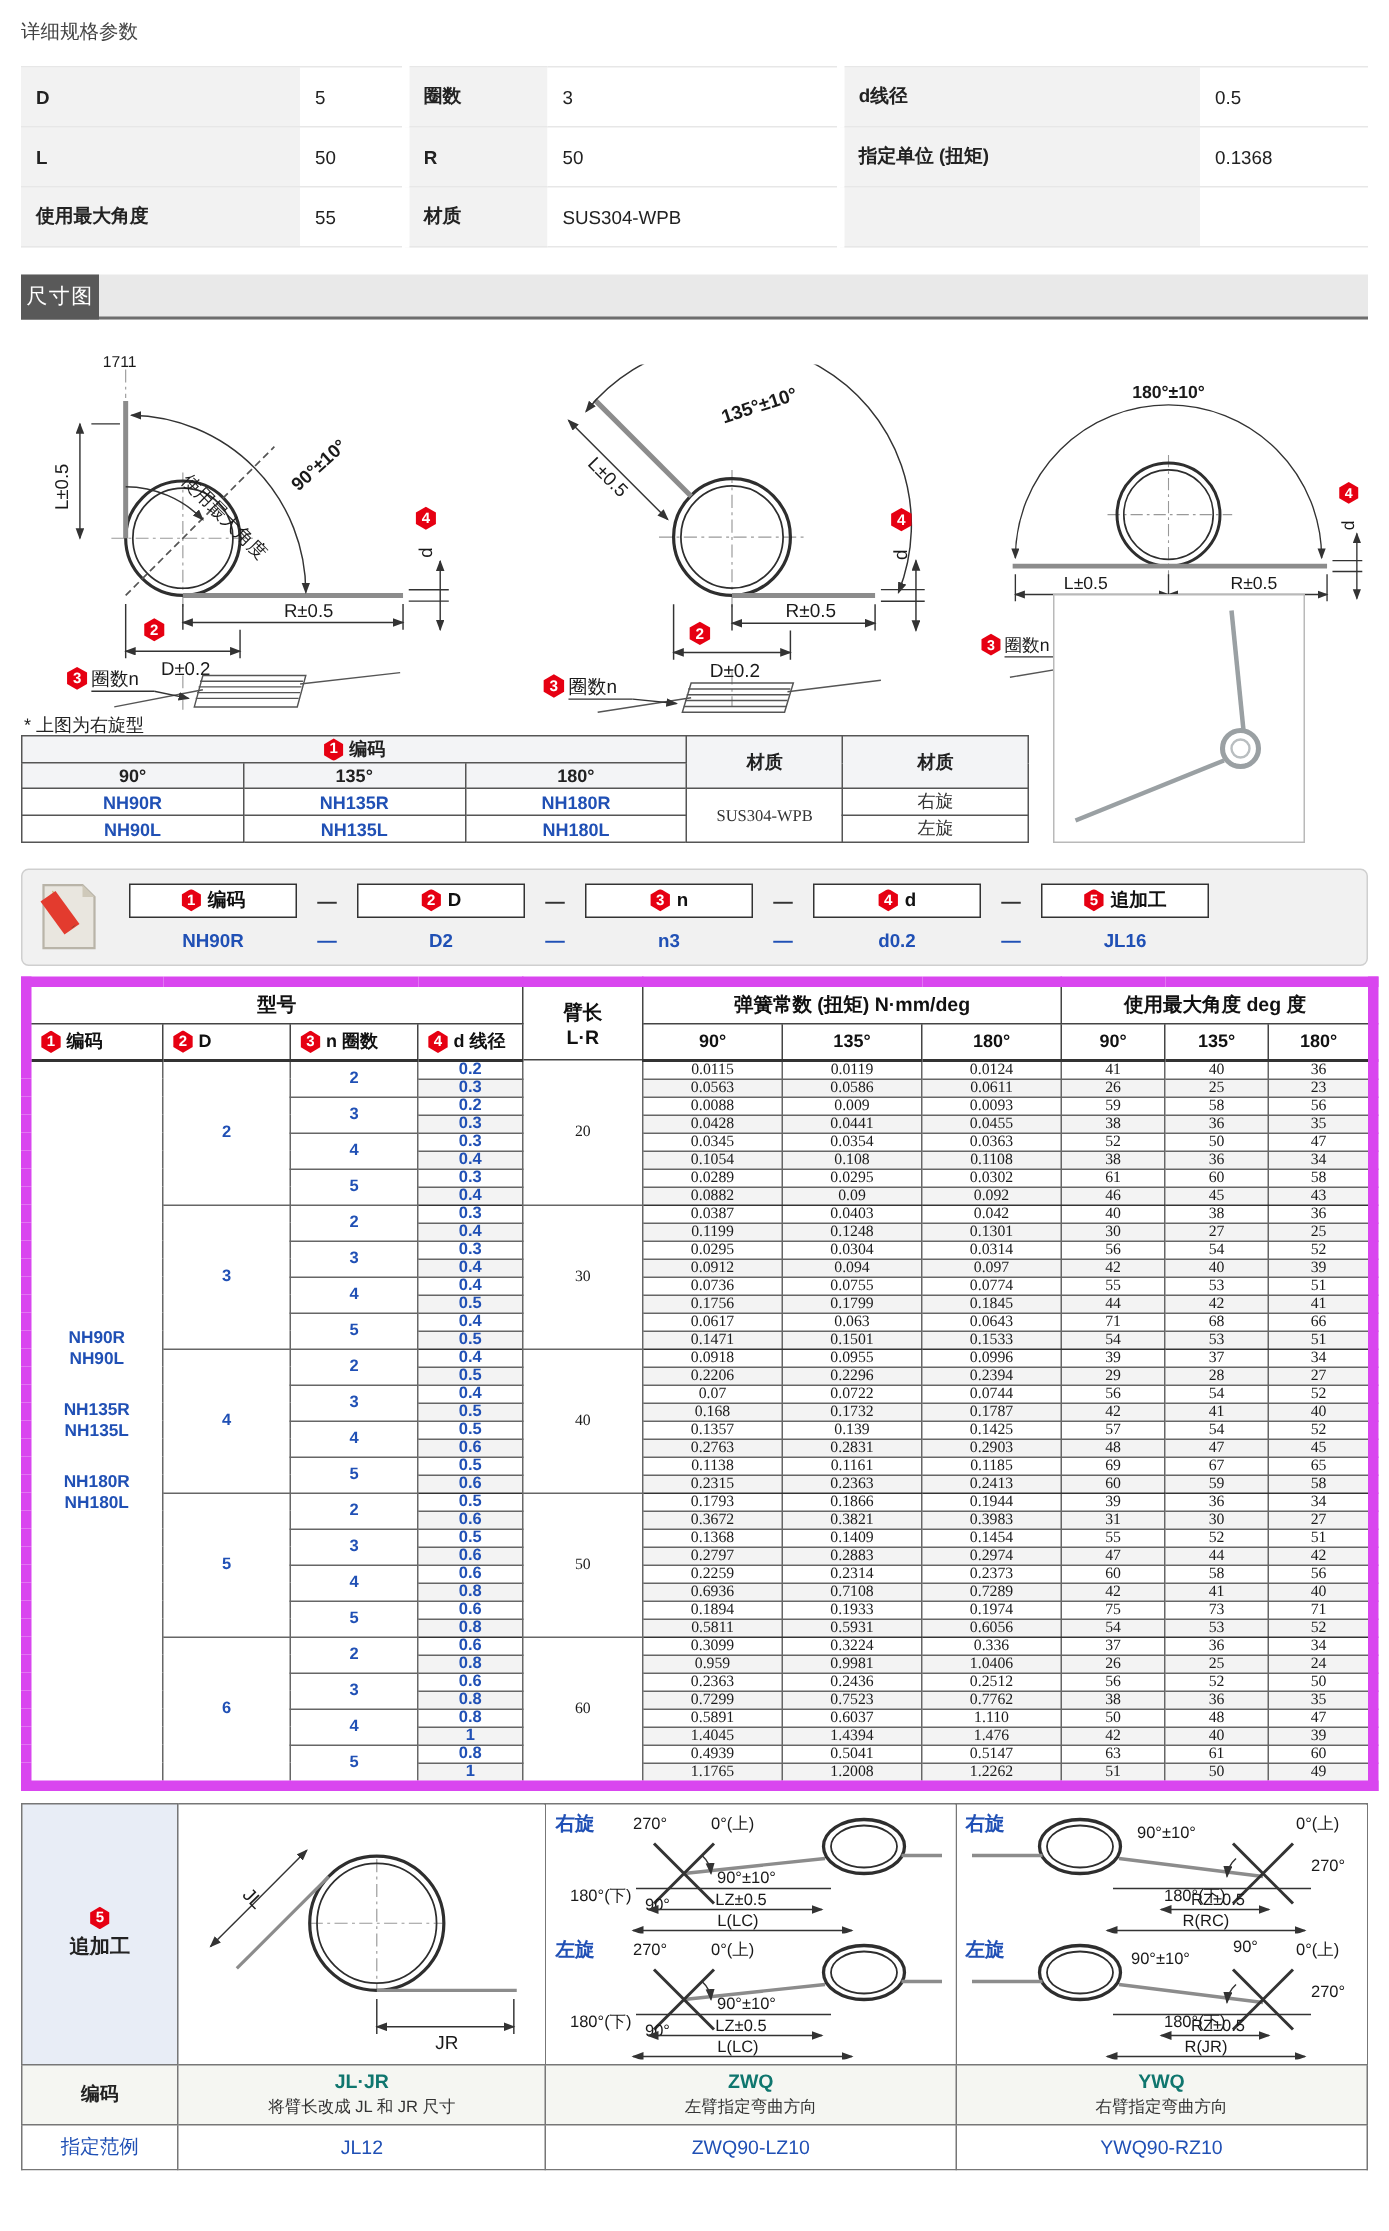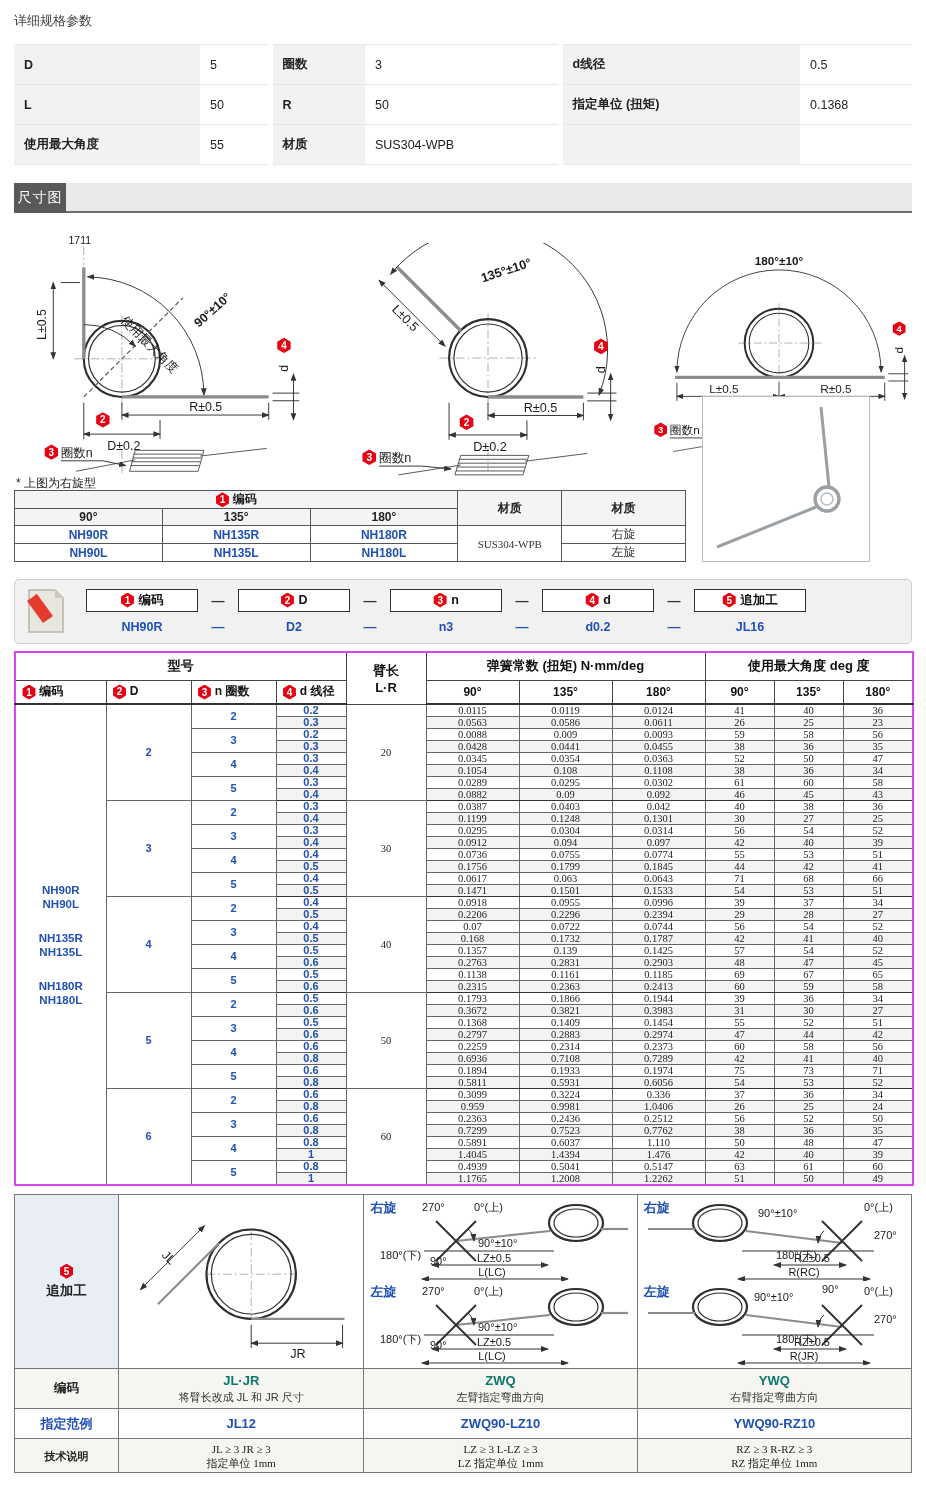--- a/index.html
+++ b/index.html
@@ -52,21 +52,21 @@
   .order-strip { width:898px; margin-top:8px; background:#f1f1f1; border:1px solid #cfcfcf; border-radius:5px; padding:8px 10px 9px 10px; display:flex; align-items:center; }
   .pencil { width:40px; height:46px; margin-right:18px; flex:0 0 auto; }
   .order-cols { display:flex; align-items:flex-start; }
   .order-part { display:flex; flex-direction:column; align-items:center; width:118px; }
   .order-box { border:1.5px solid #333; background:#fff; width:112px; height:23px; display:flex; align-items:center; justify-content:center; gap:4px; font-weight:bold; font-size:12.5px; color:#111; }
   .order-val { margin-top:8px; font-weight:bold; font-size:12.5px; color:#2050b5; }
   .order-dash { width:34px; text-align:center; font-weight:bold; color:#333; padding-top:4px; font-size:13px; display:flex; flex-direction:column; align-items:center;}
   .order-dash .d2 { color:#2050b5; margin-top:11px; }
 
   
-  table.main { width:898px; margin-top:7px; border-collapse:collapse; border:2px solid #d946ef; table-layout:fixed; }
+  table.main { width:898px; margin-top:7px; border-collapse:collapse; border:7px solid #d946ef; table-layout:fixed; }
   table.main th { border:1px solid #444; font-size:12px; color:#111; background:#fff; }
   table.main tr.h1 th { height:28px; font-size:13px; }
   table.main tr.h2 th { height:24px; border-bottom:2px solid #333; }
   table.main tr.h2 th.lft { text-align:left; padding-left:6px; }
   table.main td { border:1px solid #666; height:11px; padding:0 2px; text-align:center; font-size:10.5px; line-height:11px; overflow:hidden; }
   table.main tr.alt td { background:#f3f3f3; }
   table.main td.num { font-family:"Liberation Serif", serif; color:#1c1c1c; }
   table.main td.bb { color:#2050b5; font-weight:bold; font-size:11px; background:#fff; }
   table.main tr.grp-end td { border-bottom:1.5px solid #333; }
   table.main td.model-cell { background:#fff; vertical-align:middle; }
@@ -81,21 +81,21 @@
   table.post { width:898px; margin-top:8px; border-collapse:collapse; border:1.5px solid #555; table-layout:fixed; }
   table.post td { border:1px solid #777; vertical-align:middle; }
   td.post-side { background:#e8edf6; text-align:center; }
   td.post-side .side-label { font-size:13.5px; font-weight:bold; color:#222; margin-top:3px; }
   td.post-lbl { background:#e3e9f3; text-align:center; font-size:12.5px; font-weight:bold; color:#222; }
   .diag-cell { position:relative; height:172px; background:#fff; }
   .hand { position:absolute; font-size:13px; font-weight:bold; color:#2050b5; }
   tr.code-row td { height:40px; background:#f5f6f2; text-align:center; }
   tr.code-row .c-code { font-size:13px; font-weight:bold; color:#0f766e; }
   tr.code-row .c-desc { font-size:11px; color:#333; margin-top:2px; }
-  tr.ex-row td { height:30px; background:#fff; text-align:center; font-size:13px; font-weight:bold; color:#2050b5; }
+  tr.ex-row td { height:30px; background:#fff; text-align:center; font-size:13px; font-weight:normal; color:#2050b5; }
   tr.tech-row td { height:34px; background:#f5f6f2; text-align:center; font-family:"Liberation Serif", serif; font-size:11px; color:#222; line-height:14px; }
 </style>
 </head>
 <body>
 
 <svg width="0" height="0" style="position:absolute">
   <defs>
     <marker id="arr" markerWidth="9" markerHeight="8" refX="7" refY="3" orient="auto" markerUnits="userSpaceOnUse">
       <path d="M0,0 L8,3 L0,6 z" fill="#333"></path>
     </marker>
@@ -984,31 +984,16 @@
         <div class="c-code">YWQ</div>
         <div class="c-desc">右臂指定弯曲方向</div>
       </td>
     </tr>
     <tr class="ex-row">
       <td class="post-lbl">指定范例</td>
       <td>JL12</td>
       <td>ZWQ90-LZ10</td>
       <td>YWQ90-RZ10</td>
     </tr>
-    <tr class="tech-row">
-      <td class="post-lbl">技术说明</td>
-      <td>
-            <div>JL ≥ 3  JR ≥ 3</div>
-            <div>指定单位 1mm</div>
-          </td>
-      <td>
-            <div>LZ ≥ 3  L-LZ ≥ 3</div>
-            <div>LZ 指定单位 1mm</div>
-          </td>
-      <td>
-            <div>RZ ≥ 3  R-RZ ≥ 3</div>
-            <div>RZ 指定单位 1mm</div>
-          </td>
-    </tr>
   </tbody>
     </table>
 
 </div>
 
 </body></html>

